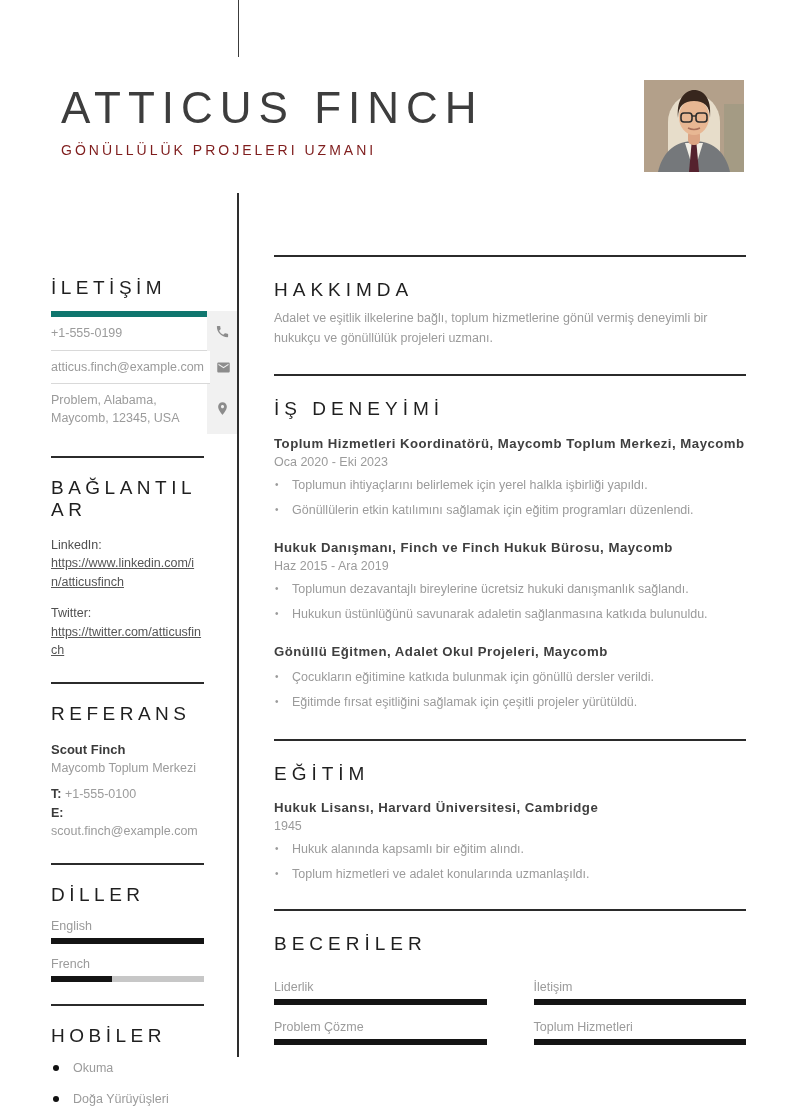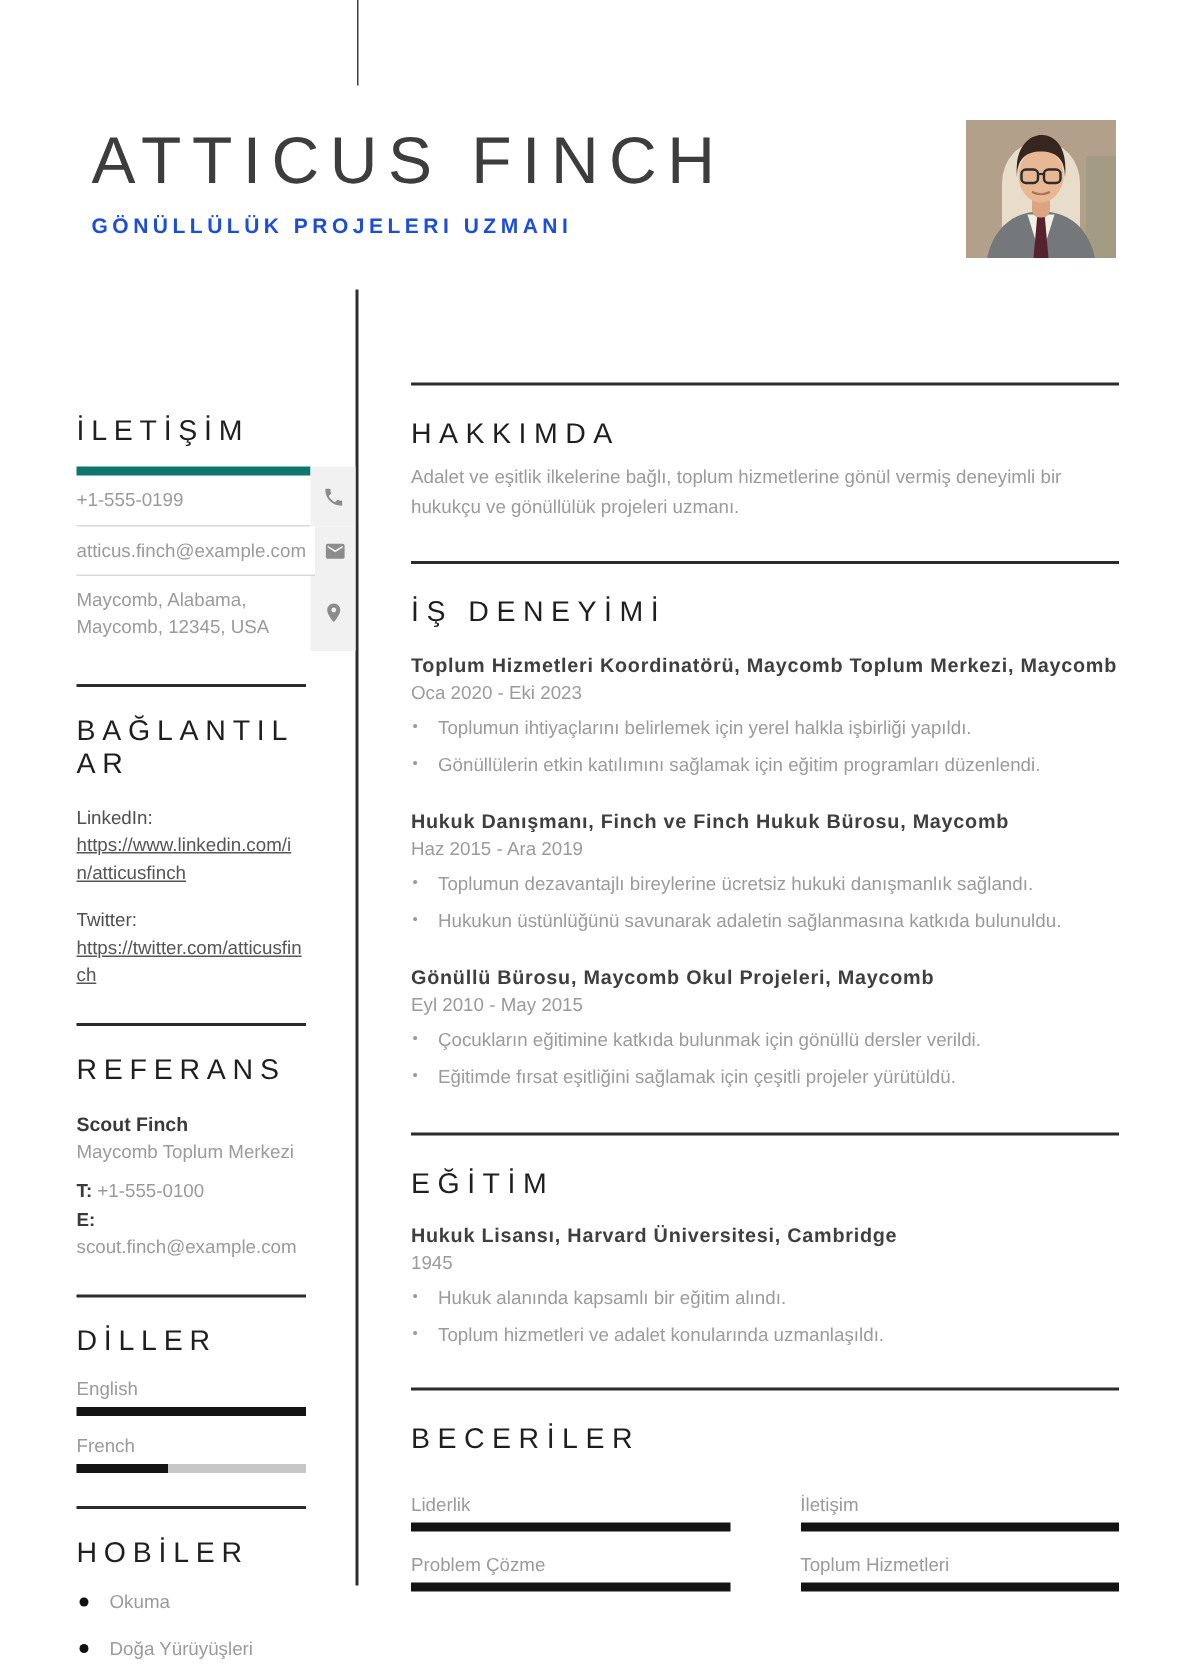--- a/index.html
+++ b/index.html
@@ -9,21 +9,21 @@
     position:relative; width:794px; height:1120px; background:#fff;
     overflow:hidden; margin:0 auto;
   }
   
   .top-line { position:absolute; left:238px; top:0; width:1px; height:57px; background:#3c3c3c; }
   .divider  { position:absolute; left:237px; top:193px; width:2px; height:864px; background:#2e2e2e; }
 
   
   .header { position:absolute; left:61px; top:84px; width:560px; }
   .name { font-size:44px; font-weight:400; letter-spacing:7px; color:#3d3d3d; line-height:1.1; }
-  .job-title { margin-top:10px; font-size:14px; font-weight:700; letter-spacing:3px; color:#1d4ed8; }
+  .job-title { margin-top:10px; font-size:14px; font-weight:400; letter-spacing:3px; color:#7f1d1d; }
 
   .photo { position:absolute; left:644px; top:80px; width:100px; height:92px; overflow:hidden; }
   .photo svg { display:block; }
 
   
   .rule { border:none; border-top:2px solid #2b2b2b; height:0; }
   .sec-heading { font-size:19px; font-weight:500; letter-spacing:4.5px; color:#1f1f1f; line-height:1.18; word-break:break-all; }
 
   
   .sidebar { position:absolute; left:51px; top:277px; width:186px; }
@@ -128,21 +128,21 @@
         <div class="contact-row">
           <div class="txt">atticus.finch@example.com</div>
           <div class="ico">
             <svg viewBox="0 0 24 24">
                 <path d="M20 4H4c-1.1 0-2 .9-2 2v12c0 1.1.9 2 2 2h16c1.1 0 2-.9 2-2V6c0-1.1-.9-2-2-2zm0 4l-8 5-8-5V6l8 5 8-5v2z"></path>
               </svg>
           </div>
         </div>
         <div class="contact-row">
           <div class="txt">
-            <span>Maycomb, Alabama,</span><br>
+            <span>Problem, Alabama,</span><br>
             <span>Maycomb, 12345, USA</span>
           </div>
           <div class="ico">
             <svg viewBox="0 0 24 24">
                 <path d="M12 2C8.13 2 5 5.13 5 9c0 5.25 7 13 7 13s7-7.75 7-13c0-3.87-3.13-7-7-7zm0 9.5c-1.38 0-2.5-1.12-2.5-2.5s1.12-2.5 2.5-2.5 2.5 1.12 2.5 2.5-1.12 2.5-2.5 2.5z"></path>
               </svg>
           </div>
         </div>
       </div>
     </div>
@@ -231,22 +231,21 @@
       <div class="job" style="margin-top:20px;">
         <div class="job-head">Hukuk Danışmanı, Finch ve Finch Hukuk Bürosu, Maycomb</div>
         <div class="job-dates">Haz 2015 - Ara 2019</div>
         <ul class="bullets">
           <li>Toplumun dezavantajlı bireylerine ücretsiz hukuki danışmanlık sağlandı.</li>
           <li>Hukukun üstünlüğünü savunarak adaletin sağlanmasına katkıda bulunuldu.</li>
         </ul>
       </div>
 
       <div class="job" style="margin-top:20px;">
-        <div class="job-head">Gönüllü Bürosu, Maycomb Okul Projeleri, Maycomb</div>
-        <div class="job-dates">Eyl 2010 - May 2015</div>
+        <div class="job-head">Gönüllü Eğitmen, Adalet Okul Projeleri, Maycomb</div>
         <ul class="bullets">
           <li>Çocukların eğitimine katkıda bulunmak için gönüllü dersler verildi.</li>
           <li>Eğitimde fırsat eşitliğini sağlamak için çeşitli projeler yürütüldü.</li>
         </ul>
       </div>
     </div>
 
     <div class="main-sec" style="margin-top:28px;">
       <div class="rule"></div>
       <div class="sec-heading">EĞİTİM</div>

